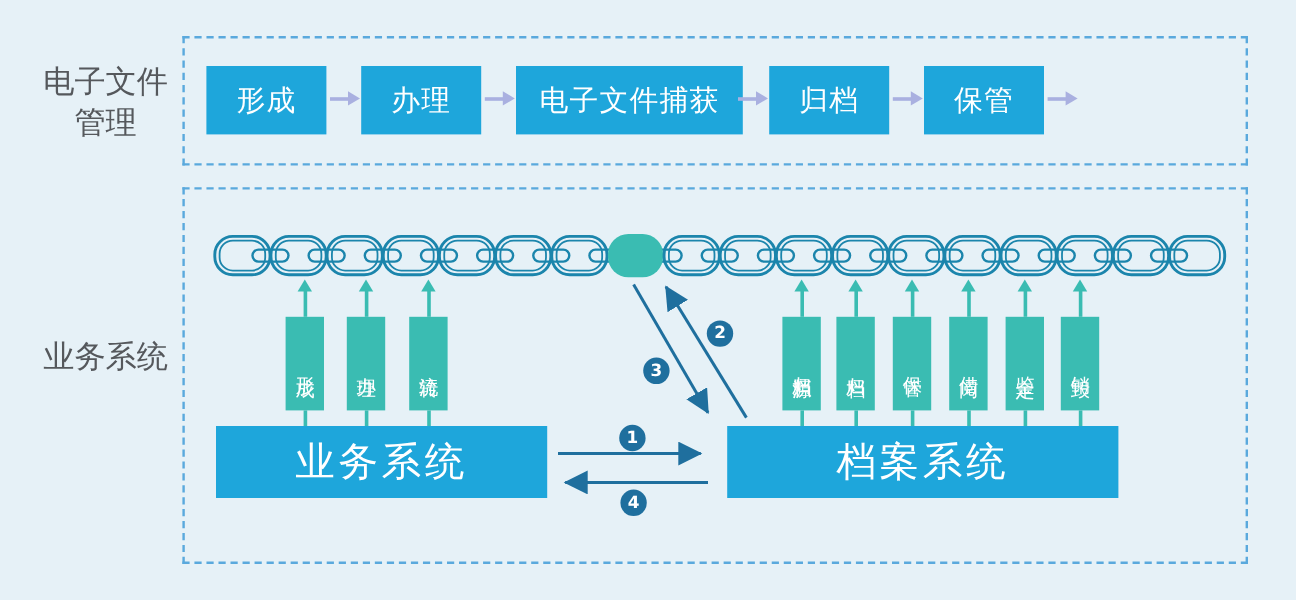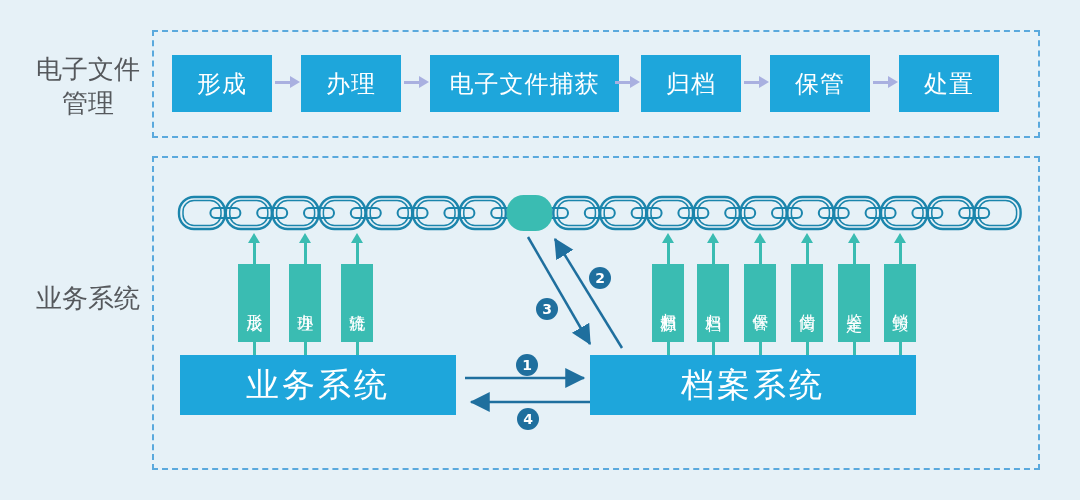--- a/index.html
+++ b/index.html
@@ -70,21 +70,21 @@
   }
   .stem{position:absolute;left:14.5px;top:109px;width:3px;height:13px;background:var(--teal);}
 
   
   .system-box{
     position:absolute;top:197px;height:60px;background:var(--box-blue);
     color:#fff;font-size:33px;letter-spacing:3px;
     display:flex;align-items:center;justify-content:center;font-family:Liberation Mono, monospace;
   }
   .biz{left:26px;width:276px;}
-  .arc{left:436px;width:326px;}
+  .arc{left:452px;width:326px;}
 
   
   .arrows-svg{position:absolute;left:0;top:0;}
   .badge{
     position:absolute;width:22px;height:22px;border-radius:50%;
     background:var(--dark-arrow);color:#fff;font-size:14px;font-weight:bold;
     display:flex;align-items:center;justify-content:center;
   }
 </style>
 </head>
@@ -93,21 +93,20 @@
 <div class="stage">
 
   <div class="side-label top-label">电子文件管理</div>
 
   <div class="panel panel-top">
     <div class="flow-box" style="left:18px;width:100px">形成</div>
     <div class="flow-box" style="left:147px;width:100px">办理</div>
     <div class="flow-box" style="left:276px;width:189px">电子文件捕获</div>
     <div class="flow-box" style="left:487px;width:100px">归档</div>
     <div class="flow-box" style="left:616px;width:100px">保管</div>
-    <div class="flow-box" style="left:745px;width:100px">处置</div>
     <div class="flow-arrow" style="left:121px"></div>
     <div class="flow-arrow" style="left:250px"></div>
     <div class="flow-arrow" style="left:461px"></div>
     <div class="flow-arrow" style="left:590px"></div>
     <div class="flow-arrow" style="left:719px"></div>
   </div>
 
   <div class="side-label bottom-label">业务系统</div>
 
   <div class="panel panel-bottom">

